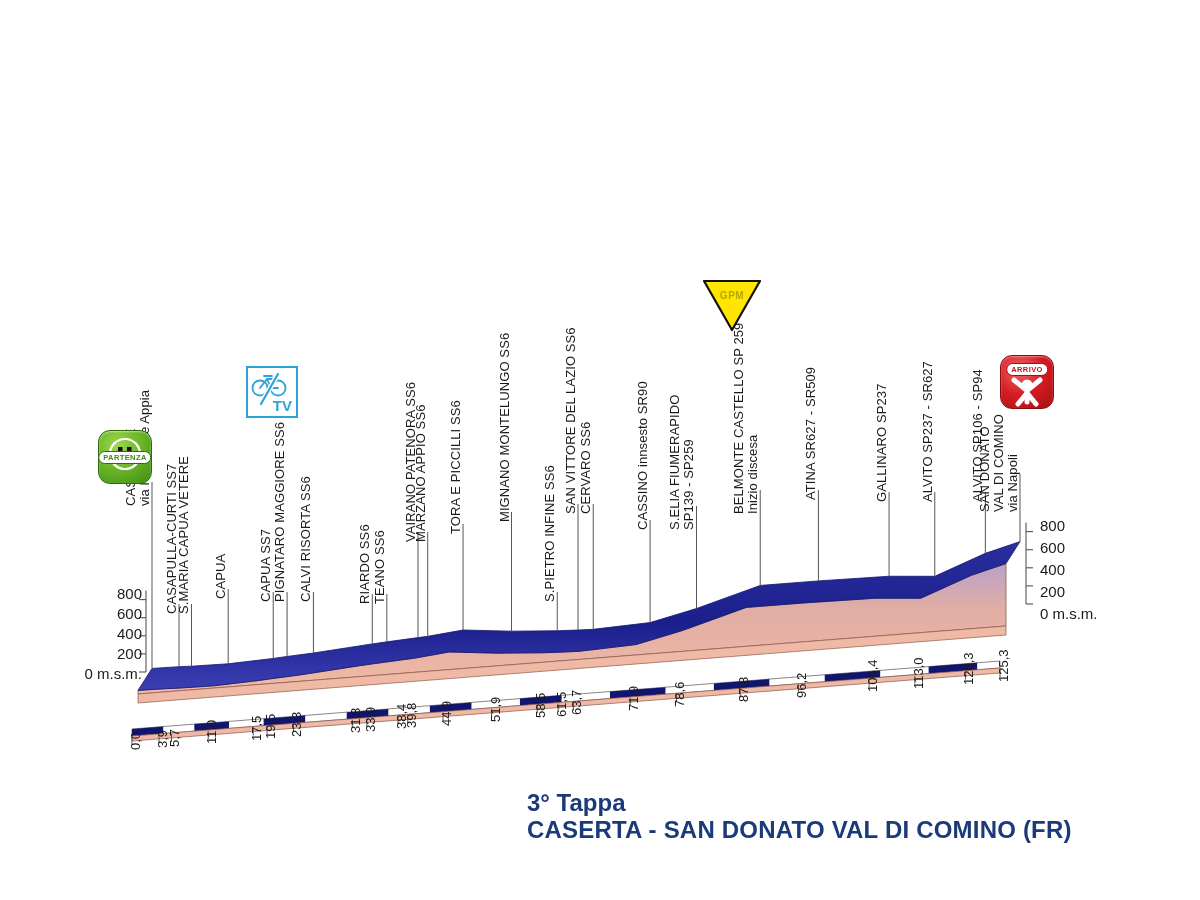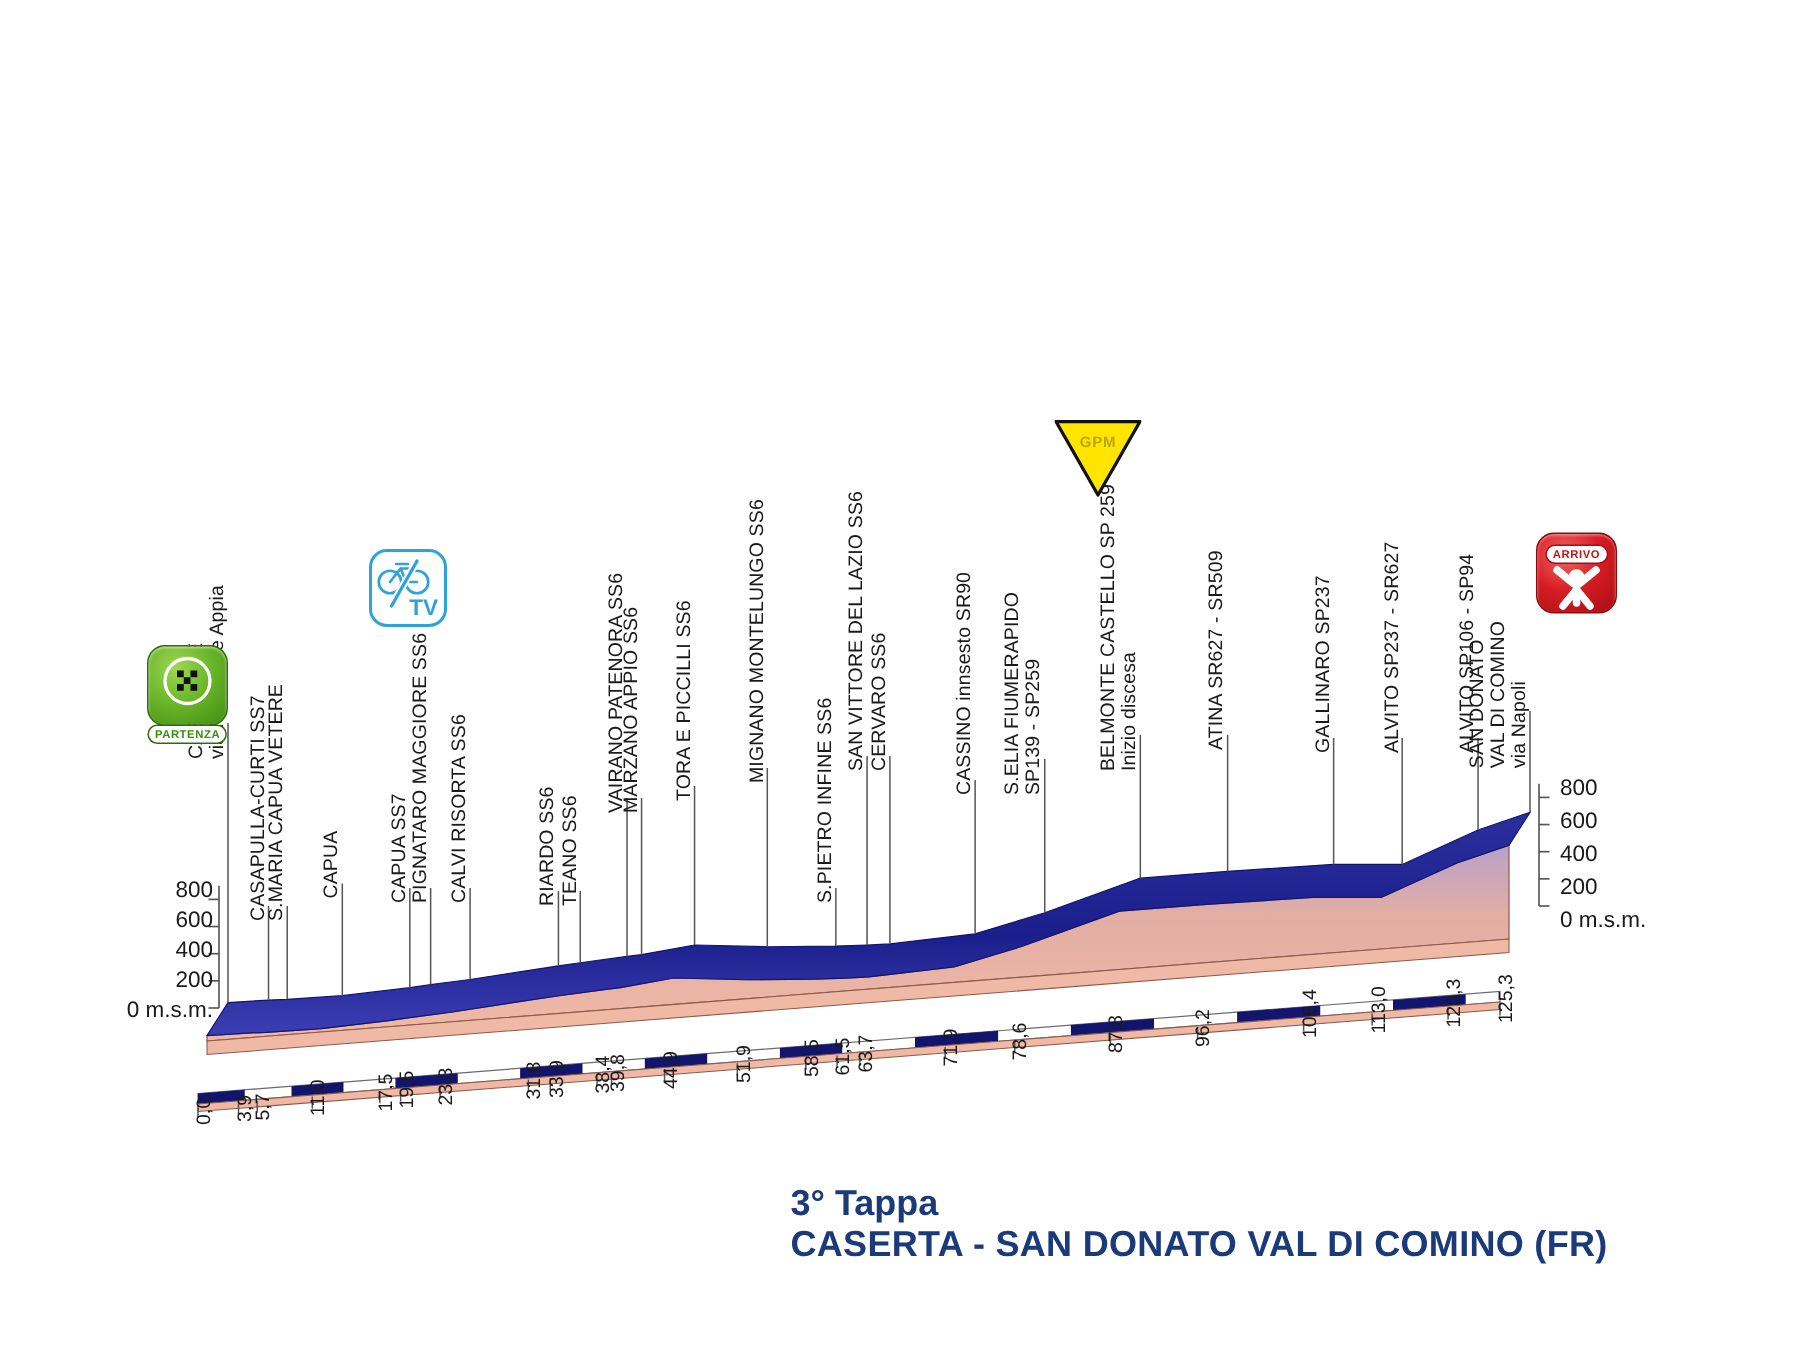--- a/index.html
+++ b/index.html
@@ -57,40 +57,39 @@
     border:1px solid #2f6b0a;
     box-shadow:inset 0 1px 2px rgba(255,255,255,.55);
     position:relative;
   }
   .arrivo{
     width:52px;height:52px;border-radius:12px;
     background:radial-gradient(circle at 35% 28%, #f06565 0%, #d51d23 48%, #a60d12 100%);
     border:1px solid #8d0a0f;
     box-shadow:inset 0 1px 2px rgba(255,255,255,.45);
     position:relative;
-    margin-left:24px;
   }
   .badge-cap{
     position:absolute;left:50%;transform:translateX(-50%);
     top:6px;
     font-size:7.5px;font-weight:bold;color:#ffffff;
     letter-spacing:.4px;
     background:rgba(255,255,255,.0);
     padding:1px 4px;border-radius:7px;
     white-space:nowrap;
   }
   .partenza .badge-cap{
-    top:52px;background:#ffffff;color:#3f8c10;border:1px solid #2f6b0a;
+    top:20px;background:#ffffff;color:#3f8c10;border:1px solid #2f6b0a;
   }
   .arrivo .badge-cap{
     top:7px;background:#ffffff;color:#c0141a;border:1px solid #a60d12;
   }
 
   .tvicon{
-    width:48px;height:48px;border-radius:12px;
+    width:48px;height:48px;border-radius:0;
     background:#ffffff;border:2px solid #2ea3d8;
     position:relative;
   }
   .tvicon .tvtext{
     position:absolute;right:4px;bottom:2px;
     font-size:15px;font-weight:bold;color:#2ea3d8;
     font-family:"Liberation Sans",sans-serif;
   }
   .gpm-wrap{position:absolute;}
   .gpm-label{

